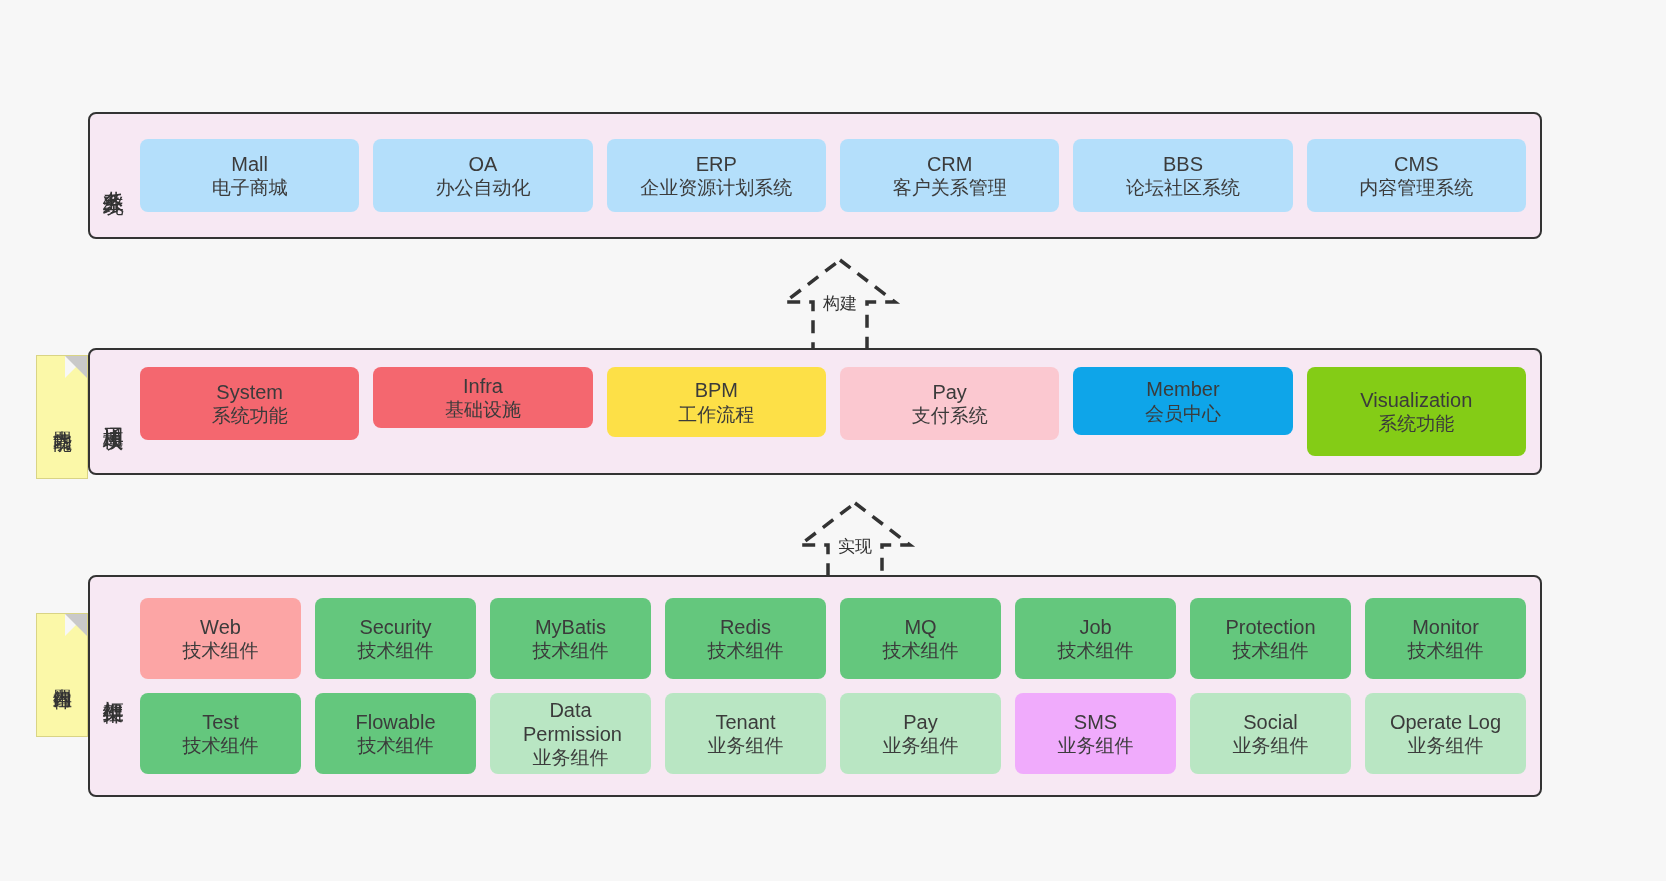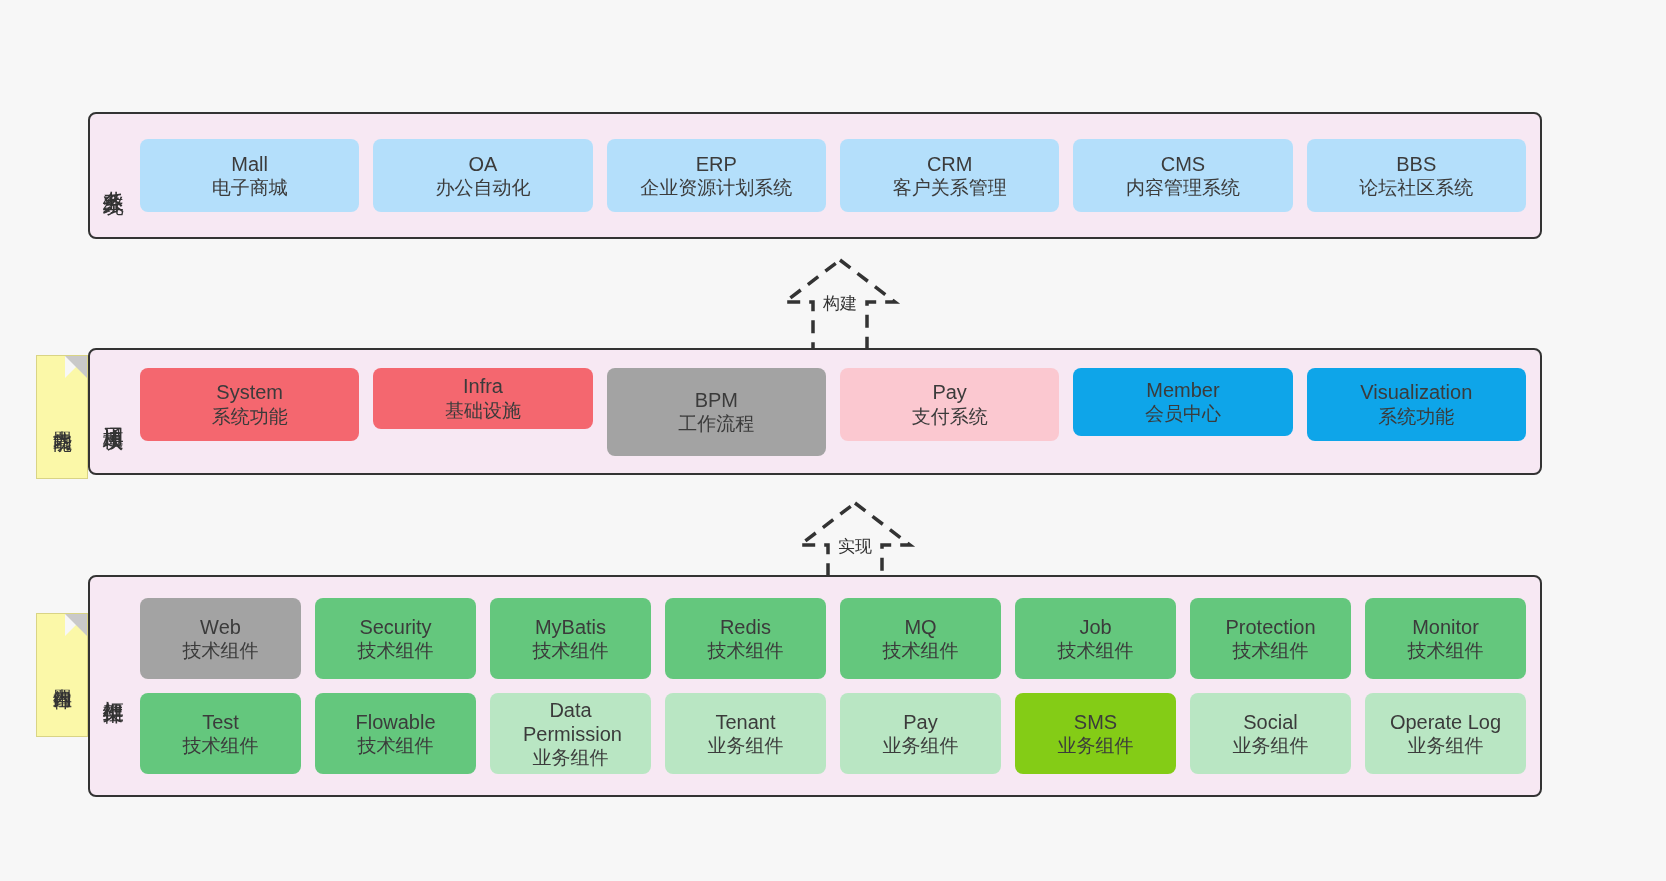--- a/index.html
+++ b/index.html
@@ -169,26 +169,26 @@
         </div>
         <div class="cell">
           <span class="t1">ERP</span>
           <span class="t2">企业资源计划系统</span>
         </div>
         <div class="cell">
           <span class="t1">CRM</span>
           <span class="t2">客户关系管理</span>
         </div>
         <div class="cell">
+          <span class="t1">BBS</span>
+          <span class="t2">论坛社区系统</span>
+        </div>
+        <div class="cell">
           <span class="t1">CMS</span>
           <span class="t2">内容管理系统</span>
-        </div>
-        <div class="cell">
-          <span class="t1">BBS</span>
-          <span class="t2">论坛社区系统</span>
         </div>
       </div>
     </div>
   </div>
 
   <div class="arrow-group" id="arrow-build">
     <svg width="170" height="100" viewBox="0 0 170 100">
       <path d="M 85 4 L 140 46 L 112 46 L 112 96 L 58 96 L 58 46 L 30 46 Z" fill="none" stroke="#333333" stroke-width="3.5" stroke-dasharray="13 9" stroke-linejoin="miter"></path>
     </svg>
     <div class="arrow-label">构建</div>
@@ -205,33 +205,33 @@
     <div class="layer-body">
       <div class="cell-row">
         <div class="cell" style="height:73px;background:#f4676f">
           <span class="t1">System</span>
           <span class="t2">系统功能</span>
         </div>
         <div class="cell" style="height:61px;background:#f4676f">
           <span class="t1">Infra</span>
           <span class="t2">基础设施</span>
         </div>
-        <div class="cell" style="height:88px;background:#a3a3a3">
+        <div class="cell" style="height:70px;background:#fde047">
           <span class="t1">BPM</span>
           <span class="t2">工作流程</span>
         </div>
         <div class="cell" style="height:73px;background:#fbc8d0">
           <span class="t1">Pay</span>
           <span class="t2">支付系统</span>
         </div>
         <div class="cell" style="height:68px;background:#0ea5e9">
           <span class="t1">Member</span>
           <span class="t2">会员中心</span>
         </div>
-        <div class="cell" style="height:73px;background:#0ea5e9">
+        <div class="cell" style="height:89px;background:#84cc16">
           <span class="t1">Visualization</span>
           <span class="t2">系统功能</span>
         </div>
       </div>
     </div>
   </div>
 
   <div class="arrow-group" id="arrow-impl">
     <svg width="170" height="100" viewBox="0 0 170 100">
       <path d="M 85 4 L 140 46 L 112 46 L 112 96 L 58 96 L 58 46 L 30 46 Z" fill="none" stroke="#333333" stroke-width="3.5" stroke-dasharray="13 9" stroke-linejoin="miter"></path>
@@ -243,21 +243,21 @@
     <span class="fold-cut"></span>
     <span class="fold"></span>
     <span>内置组件</span>
   </div>
 
   <div class="layer" id="layer-framework">
     <div class="layer-title">框架组件</div>
     <div class="layer-body">
 
       <div class="cell-row">
-        <div class="cell" style="background:#a3a3a3">
+        <div class="cell" style="background:#fca5a5">
           <span class="t1">Web</span>
           <span class="t2">技术组件</span>
         </div>
         <div class="cell" style="background:#64c77d">
           <span class="t1">Security</span>
           <span class="t2">技术组件</span>
         </div>
         <div class="cell" style="background:#64c77d">
           <span class="t1">MyBatis</span>
           <span class="t2">技术组件</span>
@@ -298,21 +298,21 @@
           <span class="t2">业务组件</span>
         </div>
         <div class="cell" style="background:#b9e6c3">
           <span class="t1">Tenant</span>
           <span class="t2">业务组件</span>
         </div>
         <div class="cell" style="background:#b9e6c3">
           <span class="t1">Pay</span>
           <span class="t2">业务组件</span>
         </div>
-        <div class="cell" style="background:#84cc16">
+        <div class="cell" style="background:#f0abfc">
           <span class="t1">SMS</span>
           <span class="t2">业务组件</span>
         </div>
         <div class="cell" style="background:#b9e6c3">
           <span class="t1">Social</span>
           <span class="t2">业务组件</span>
         </div>
         <div class="cell" style="background:#b9e6c3">
           <span class="t1">Operate Log</span>
           <span class="t2">业务组件</span>

